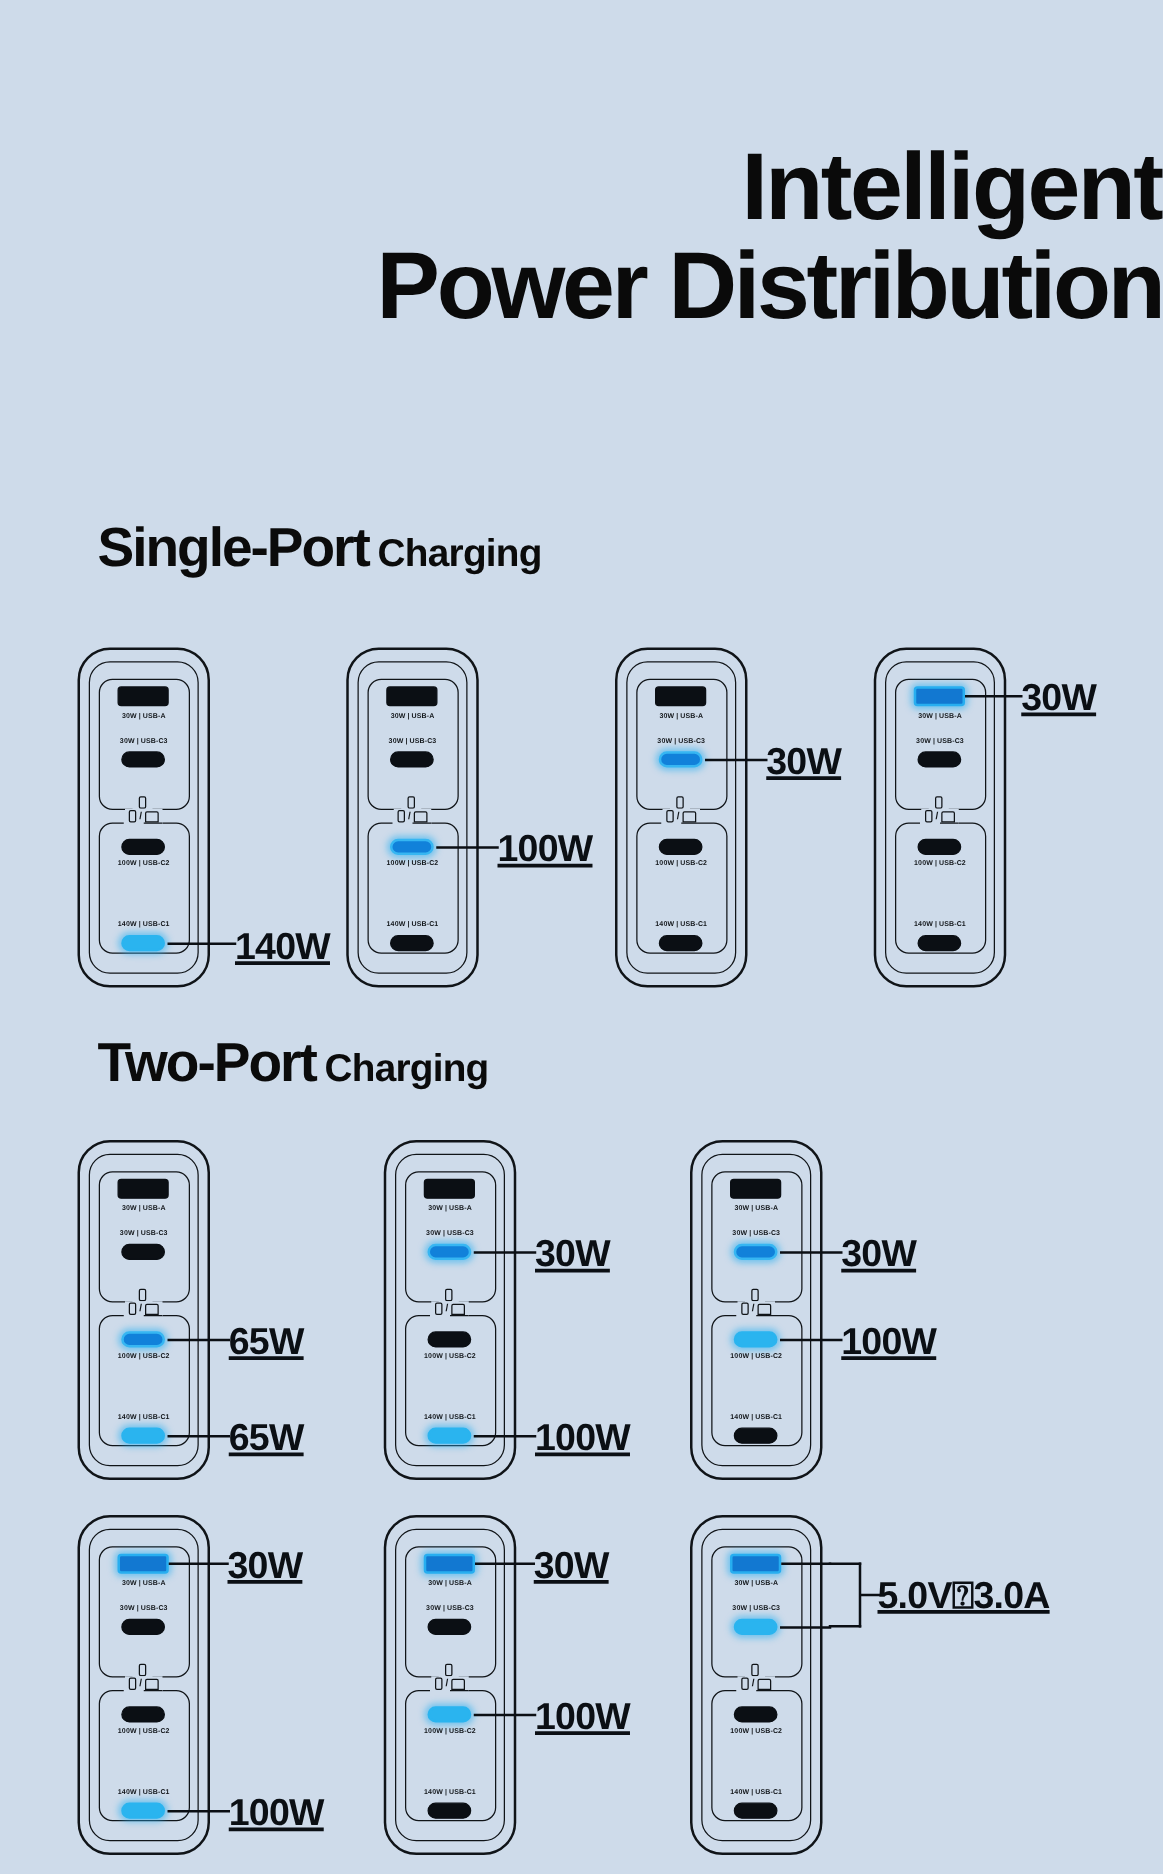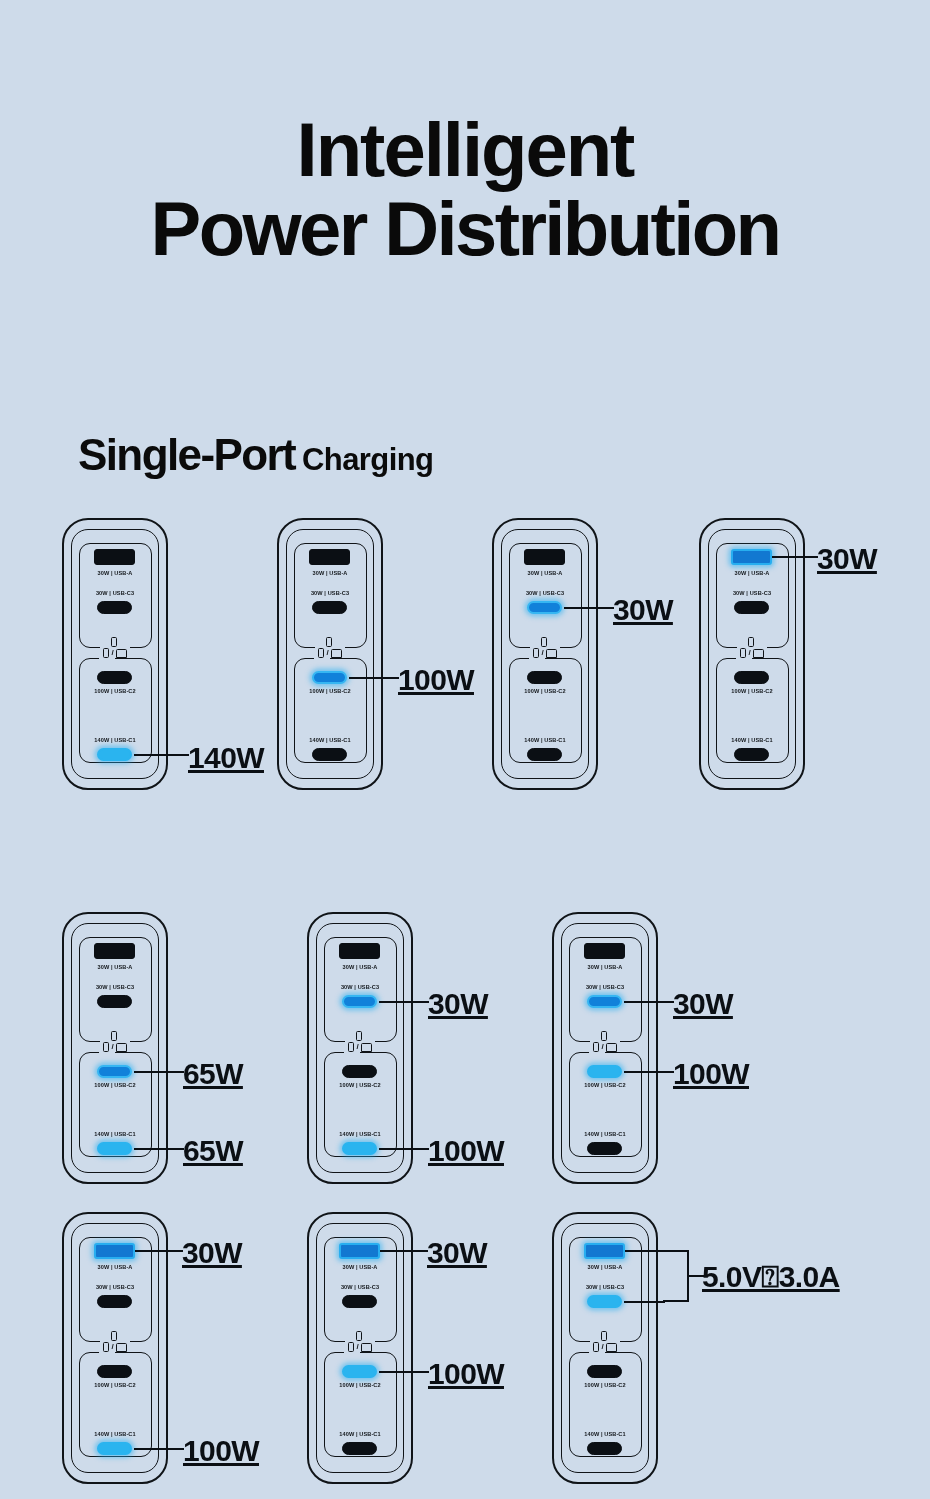--- a/index.html
+++ b/index.html
@@ -7,21 +7,21 @@
     width: 930px; height: 1499px;
     background: #cedbea;
     font-family: "Liberation Sans", sans-serif;
     overflow: hidden;
   }
   .page { position: relative; width: 930px; height: 1499px; }
 
   
   .title {
     position: absolute; left: 0; top: 110px; width: 930px;
-    text-align: center;
+    text-align: right;
     font-size: 76px; font-weight: 900; line-height: 1.04;
     letter-spacing: -2.0px;
     color: #0a0a0a;
     font-family: "Liberation Sans", sans-serif;
   }
   .title .l2 { display: block; letter-spacing: -2.6px; }
 
   
   .section-head {
     position: absolute;
@@ -155,21 +155,21 @@
 </head>
 <body>
 
 <div class="page">
 
   <div class="title">
     <span>Intelligent</span>
     <span class="l2">Power Distribution</span>
   </div>
 
-  <div class="section-head" style="left:78px; top:430px;text-align:right;">
+  <div class="section-head" style="left:78px; top:414px;text-align:right;">
     <span class="strong">Single-Port</span><span class="light">Charging</span>
   </div>
 
   <div class="charger" style="left:62px; top:518px;">
     <div class="shell"></div>
     <div class="inner"></div>
     <div class="grp top"></div>
     <div class="grp bottom"></div>
     <div class="notch" style="left:44px; top:123px; width:16px;"></div>
     <div class="notch" style="left:37px; top:134px; width:31px;"></div>
@@ -271,20 +271,23 @@
         <span class="lap"></span>
       </div>
     <div class="port usb-c" style="left:35px; top:153px;"></div>
     <div class="plabel" style="left:3px; top:170px; width:100px;">100W | USB-C2</div>
     <div class="plabel" style="left:3px; top:219px; width:100px;">140W | USB-C1</div>
     <div class="port usb-c" style="left:35px; top:230px;"></div>
     <div class="lead" style="left:73px; top:38px; width:46px;"></div>
     <div class="callout big" style="left:118px; top:26px;">30W</div>
   </div>
 
+  <div class="section-head" style="left:78px; top:826px;">
+    <span class="strong">Two-Port</span><span class="light">Charging</span>
+  </div>
 
   <div class="charger" style="left:62px; top:912px;">
     <div class="shell"></div>
     <div class="inner"></div>
     <div class="grp top"></div>
     <div class="grp bottom"></div>
     <div class="notch" style="left:44px; top:123px; width:16px;"></div>
     <div class="notch" style="left:37px; top:134px; width:31px;"></div>
 
     <div class="port usb-a" style="left:32px; top:31px;"></div>

